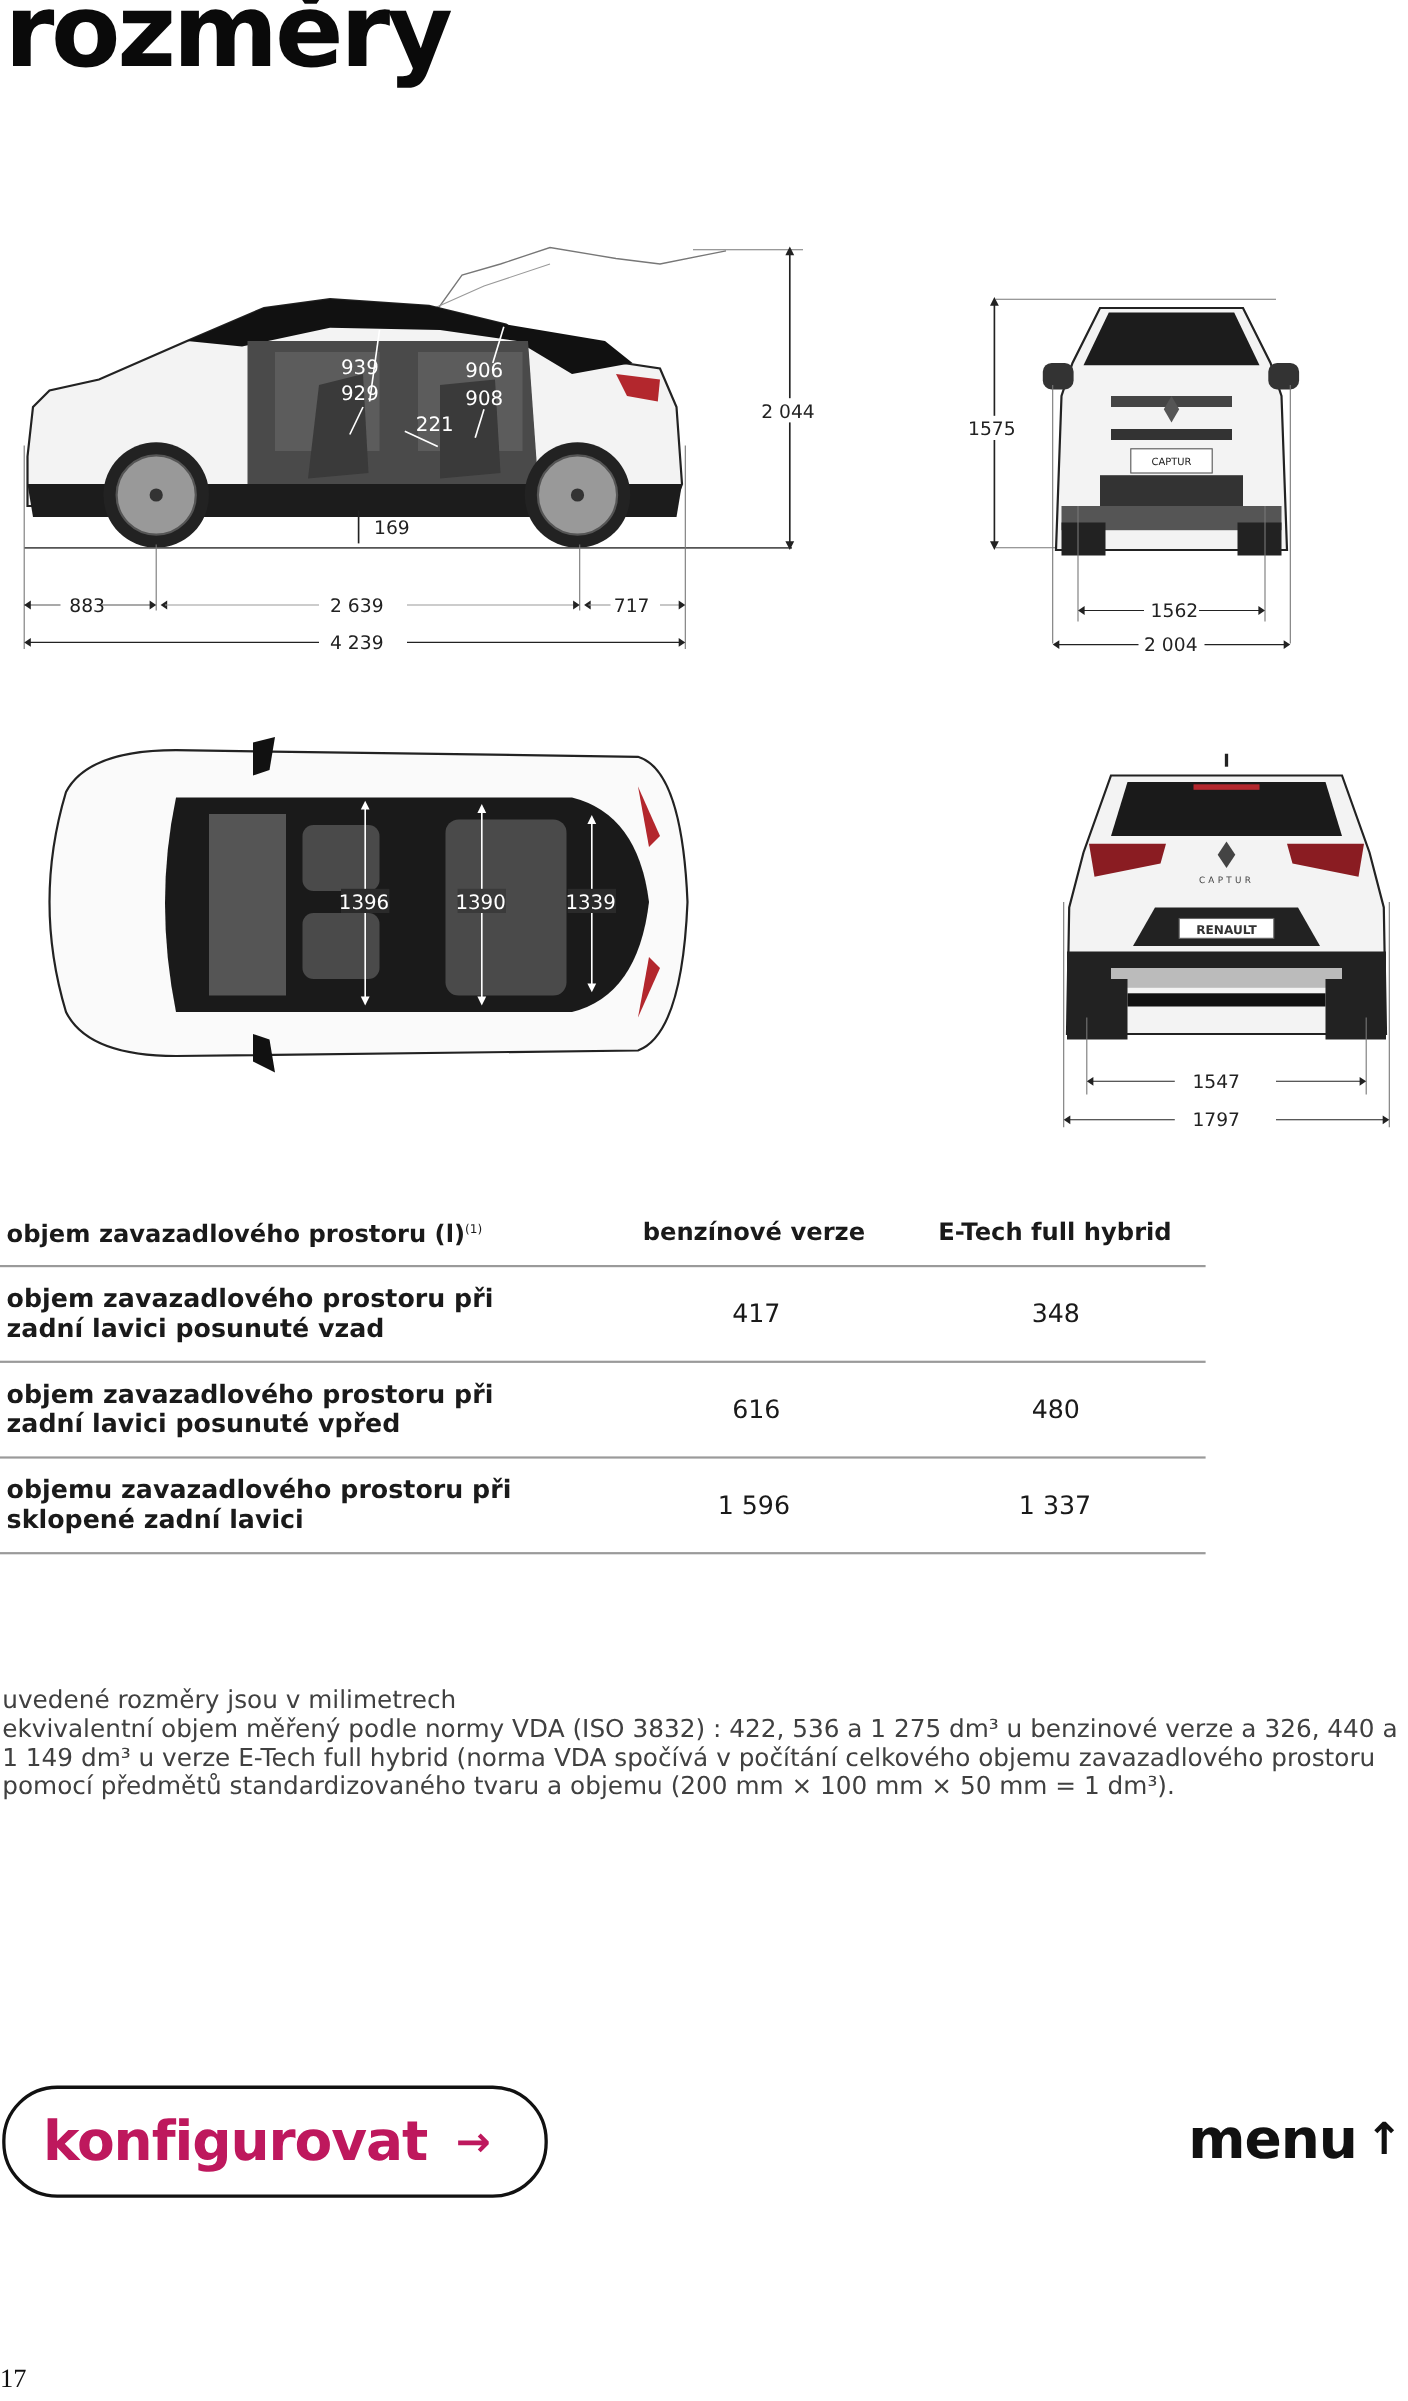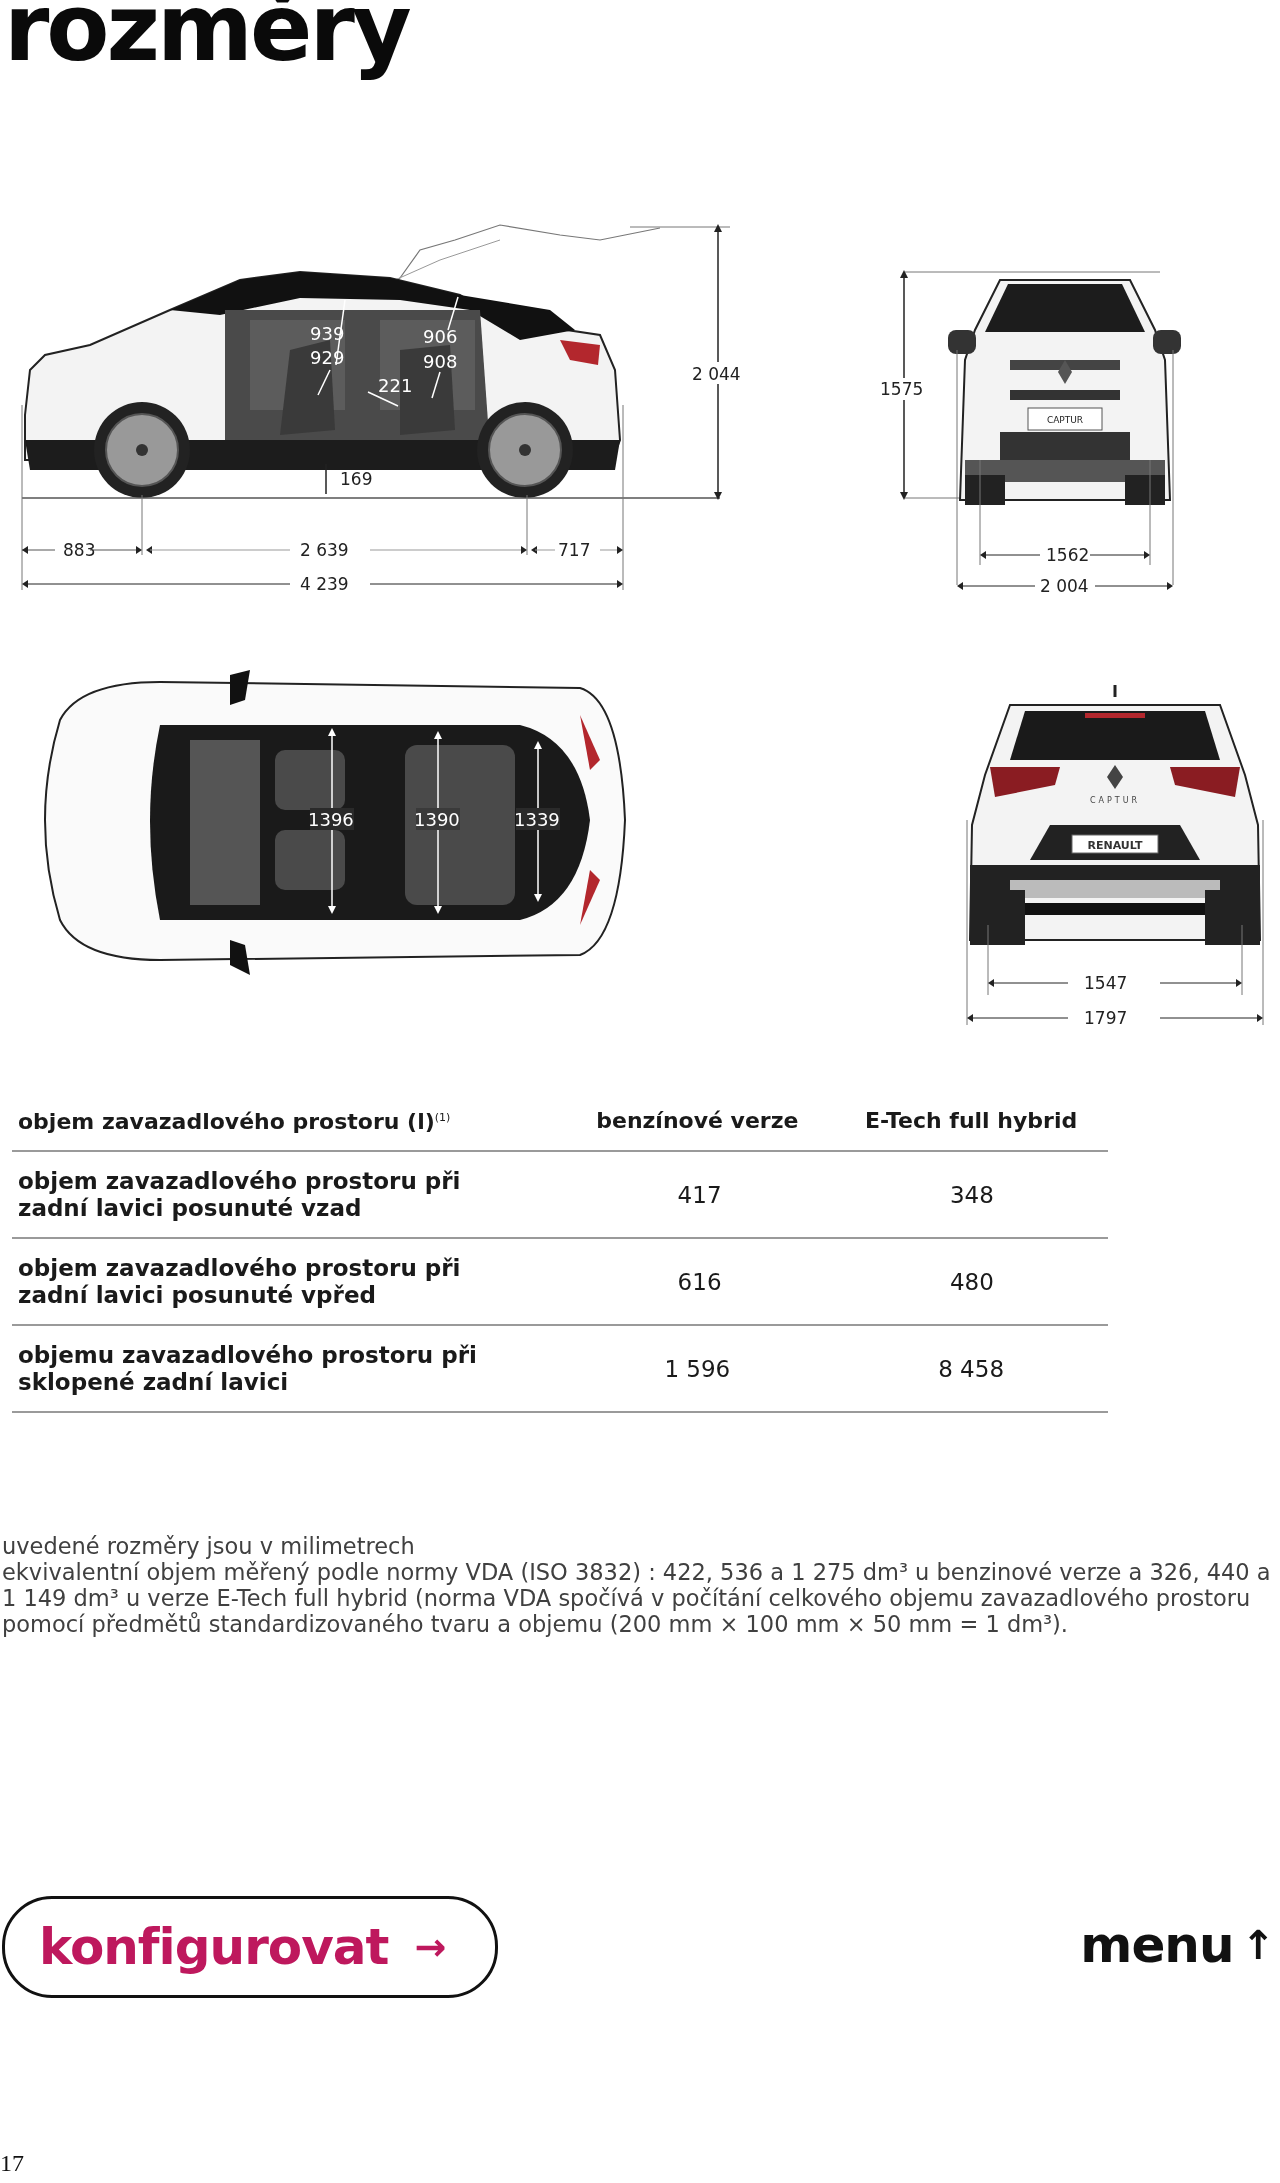--- a/index.html
+++ b/index.html
@@ -16,21 +16,21 @@
 
     .figure { position: absolute; }
     .figure svg { display: block; }
 
     .dim-label {
       font-family: "DejaVu Sans", sans-serif; font-size: 17px; fill: #222;
     }
     .dim-label-white { font-family: "DejaVu Sans", sans-serif; font-size: 18px; fill: #ffffff; }
 
     
-    .spec-table { position: absolute; left: 12px; top: 1090px; width: 1096px; }
+    .spec-table { position: absolute; left: 0; top: 1090px; width: 1096px; }
     .spec-row { display: flex; align-items: center; border-bottom: 2px solid #9a9a9a; }
     .spec-head { height: 62px; }
     .spec-body { height: 87px; }
     .cell-label { width: 640px; padding-left: 6px; font-size: 23px; line-height: 27px; color: #1a1a1a; font-weight: bold; }
     .cell-val { width: 320px; text-align: center; font-size: 23px; color: #1a1a1a; }
     .cell-val.second { width: 320px; }
     .spec-head .cell-label, .spec-head .cell-val { font-weight: 700; font-size: 22px; }
     sup { font-size: 11px; font-weight: 400; vertical-align: super; }
 
     .notes { position: absolute; left: 2px; top: 1533px; width: 1276px; font-size: 22.5px; line-height: 26px; color: #404040; }
@@ -270,21 +270,21 @@
     <div class="cell-val second">348</div>
   </div>
   <div class="spec-row spec-body">
     <div class="cell-label" style="width:600px;margin-right:40px;">objem zavazadlového prostoru při zadní lavici posunuté vpřed</div>
     <div class="cell-val">616</div>
     <div class="cell-val second">480</div>
   </div>
   <div class="spec-row spec-body">
     <div class="cell-label" style="width:640px;">objemu zavazadlového prostoru při sklopené zadní lavici</div>
     <div class="cell-val">1 596</div>
-    <div class="cell-val second">8 458</div>
+    <div class="cell-val second">1 337</div>
   </div>
 </div>
 
 <div class="notes">
   <p>uvedené rozměry jsou v milimetrech</p>
   <p>ekvivalentní objem měřený podle normy VDA (ISO 3832) : 422, 536 a 1 275 dm³ u benzinové verze a 326, 440 a 1 149 dm³ u verze E-Tech full hybrid (norma VDA spočívá v počítání celkového objemu zavazadlového prostoru pomocí předmětů standardizovaného tvaru a objemu (200 mm × 100 mm × 50 mm = 1 dm³).</p>
 </div>
 
 <div class="cta-button">
   <span>konfigurovat</span>

